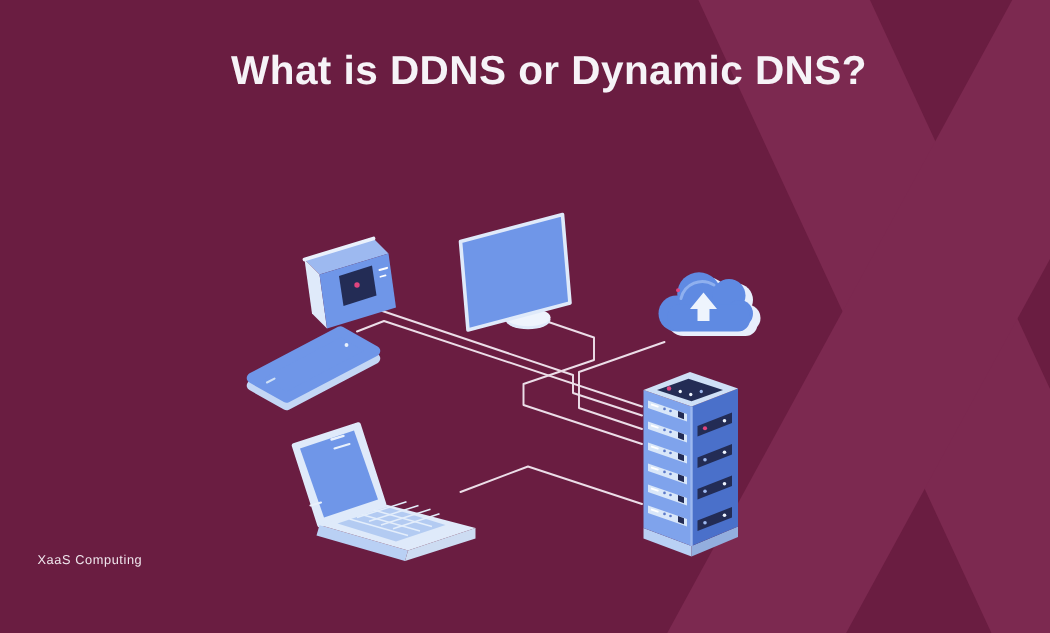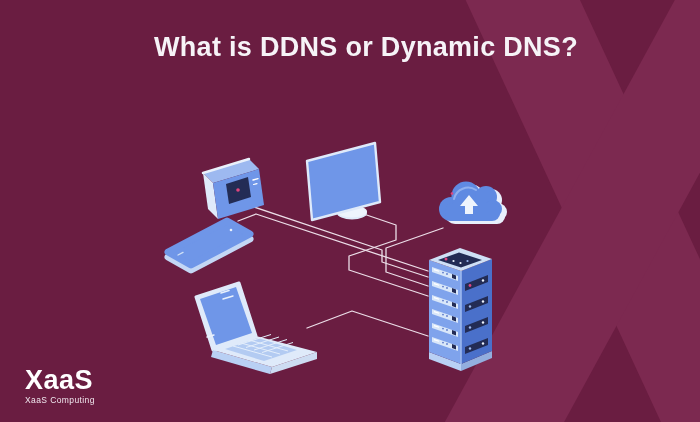--- a/index.html
+++ b/index.html
@@ -207,17 +207,16 @@
         </g>
       </g>
 
       <line x1="461" y1="271" x2="461" y2="364" stroke="#9db8ef" stroke-width="1.6"></line>
     </g>
   </svg>
 
   <div class="page-title">What is DDNS or Dynamic DNS?</div>
 
   <div class="logo">
-    <div class="brand">XaaS</div>
     <div class="tagline">XaaS Computing</div>
   </div>
 
 </div>
 
 </body></html>

